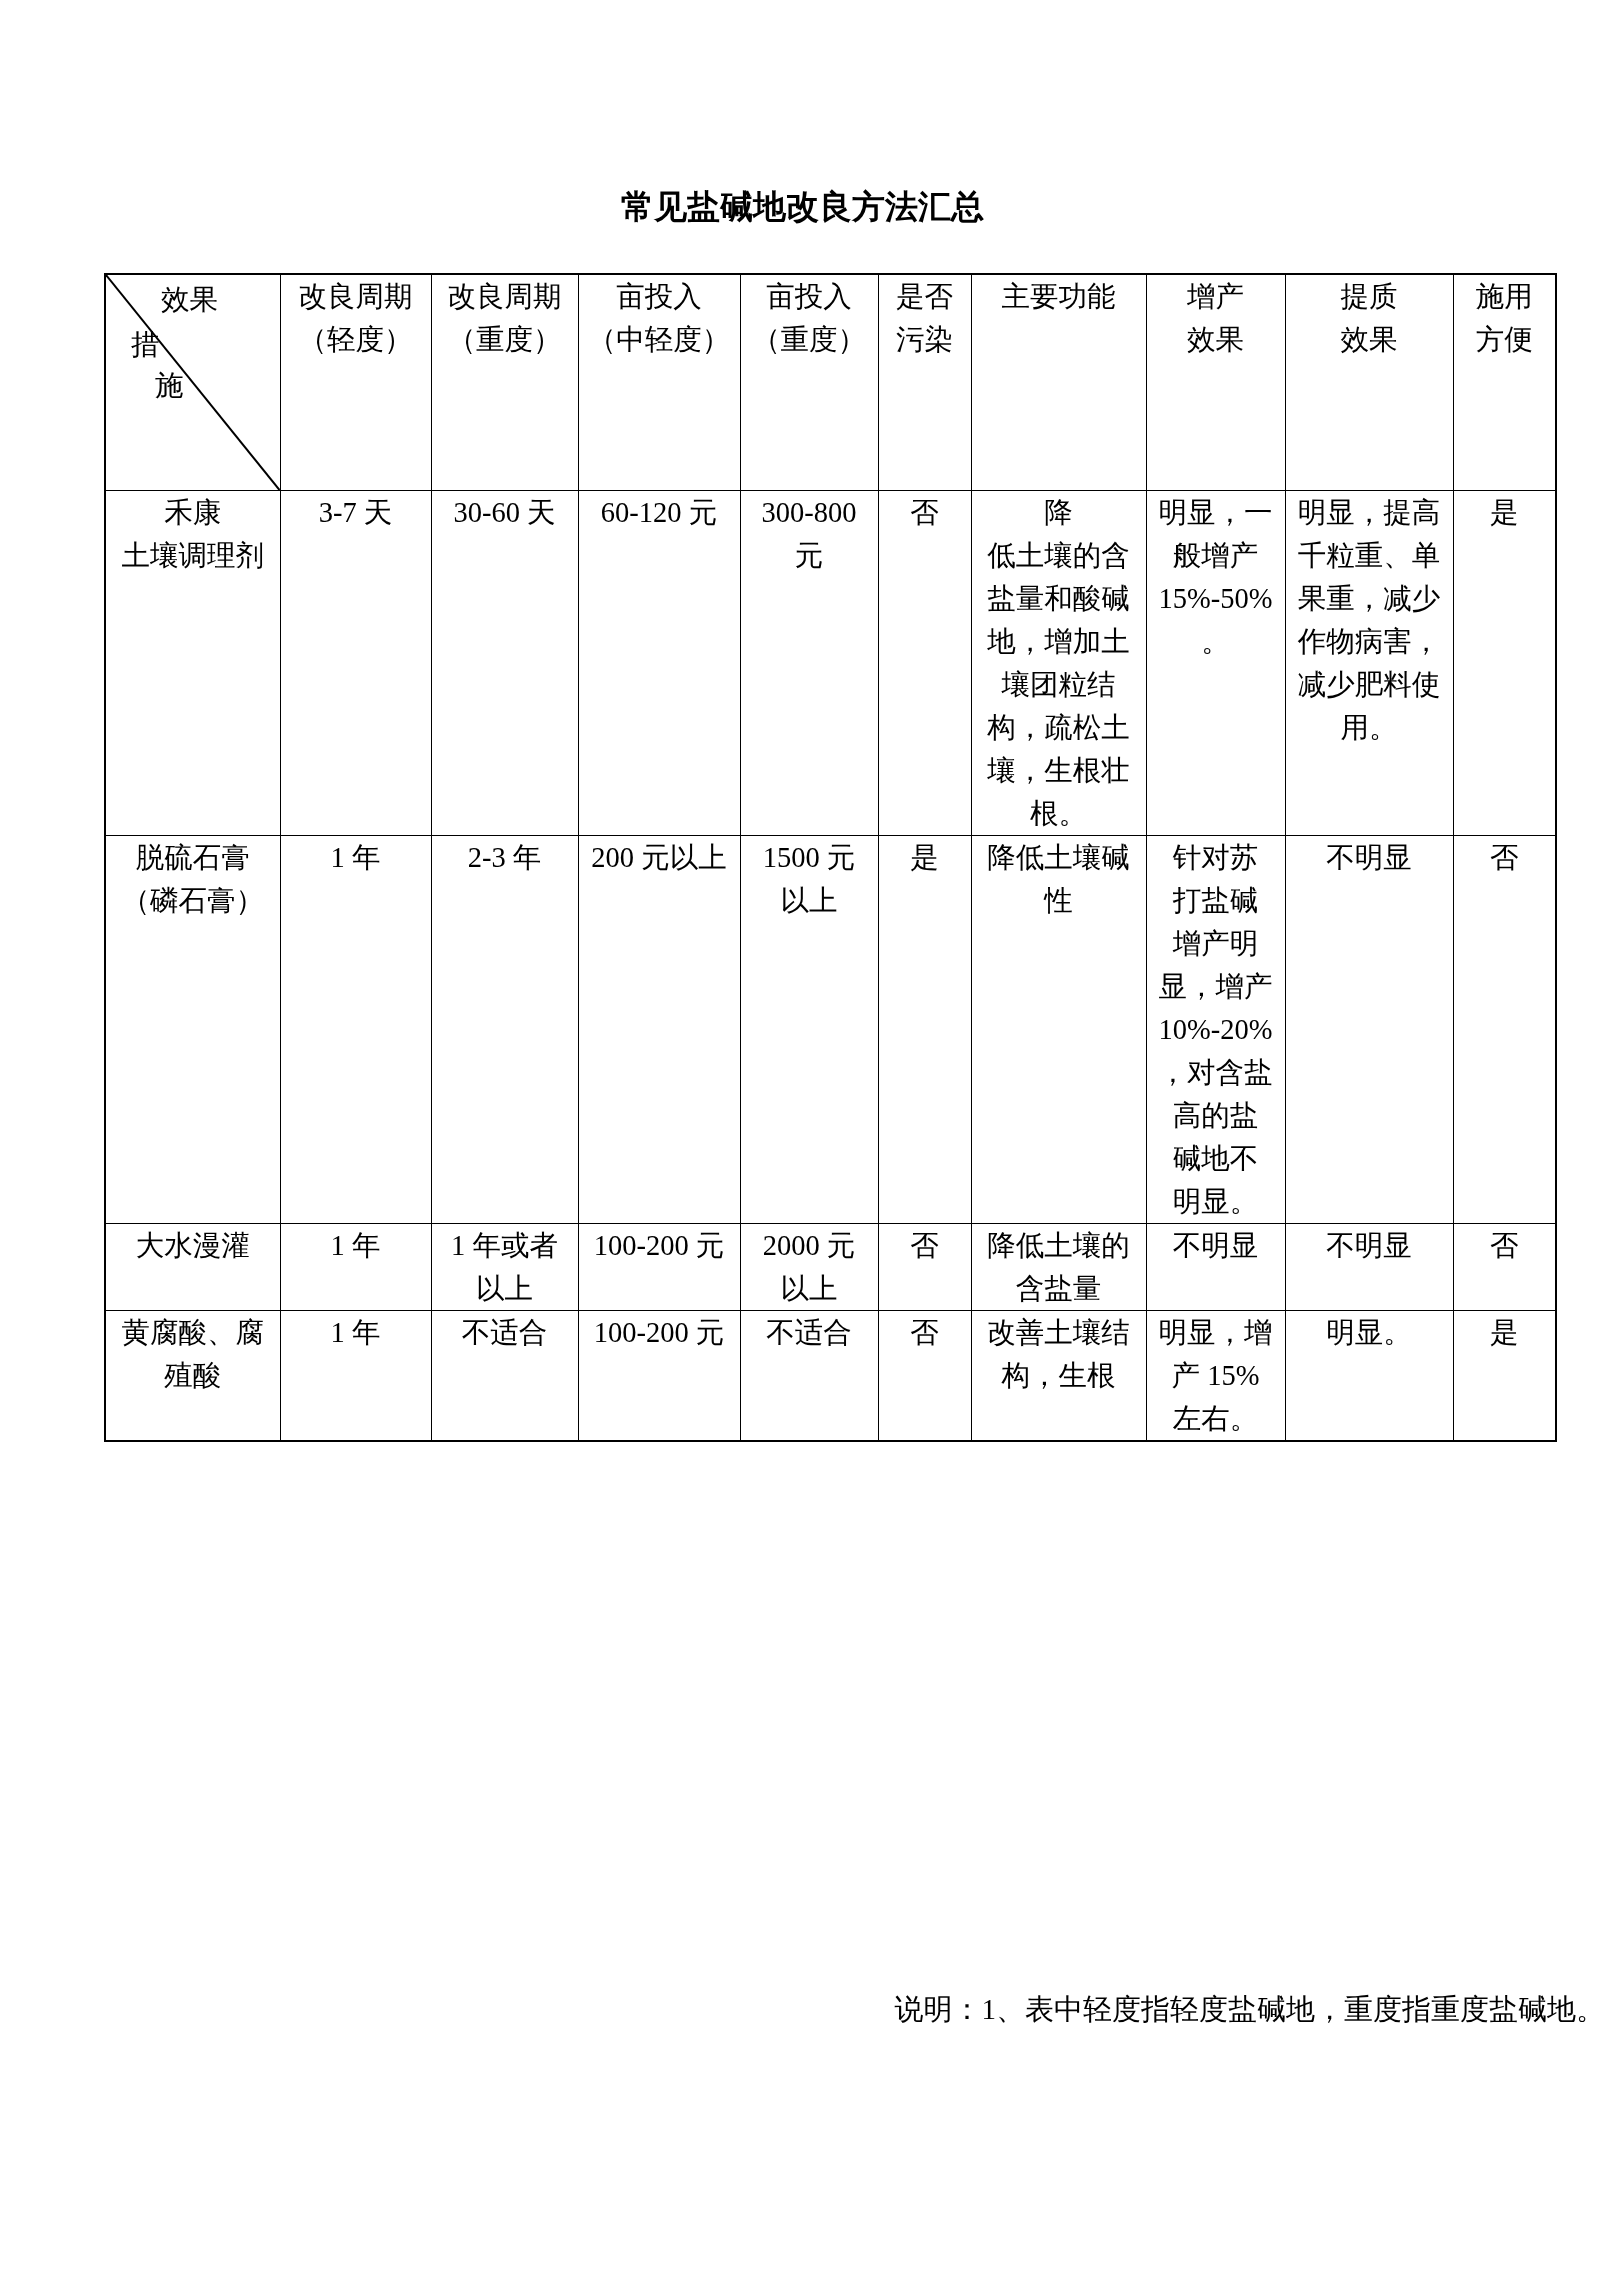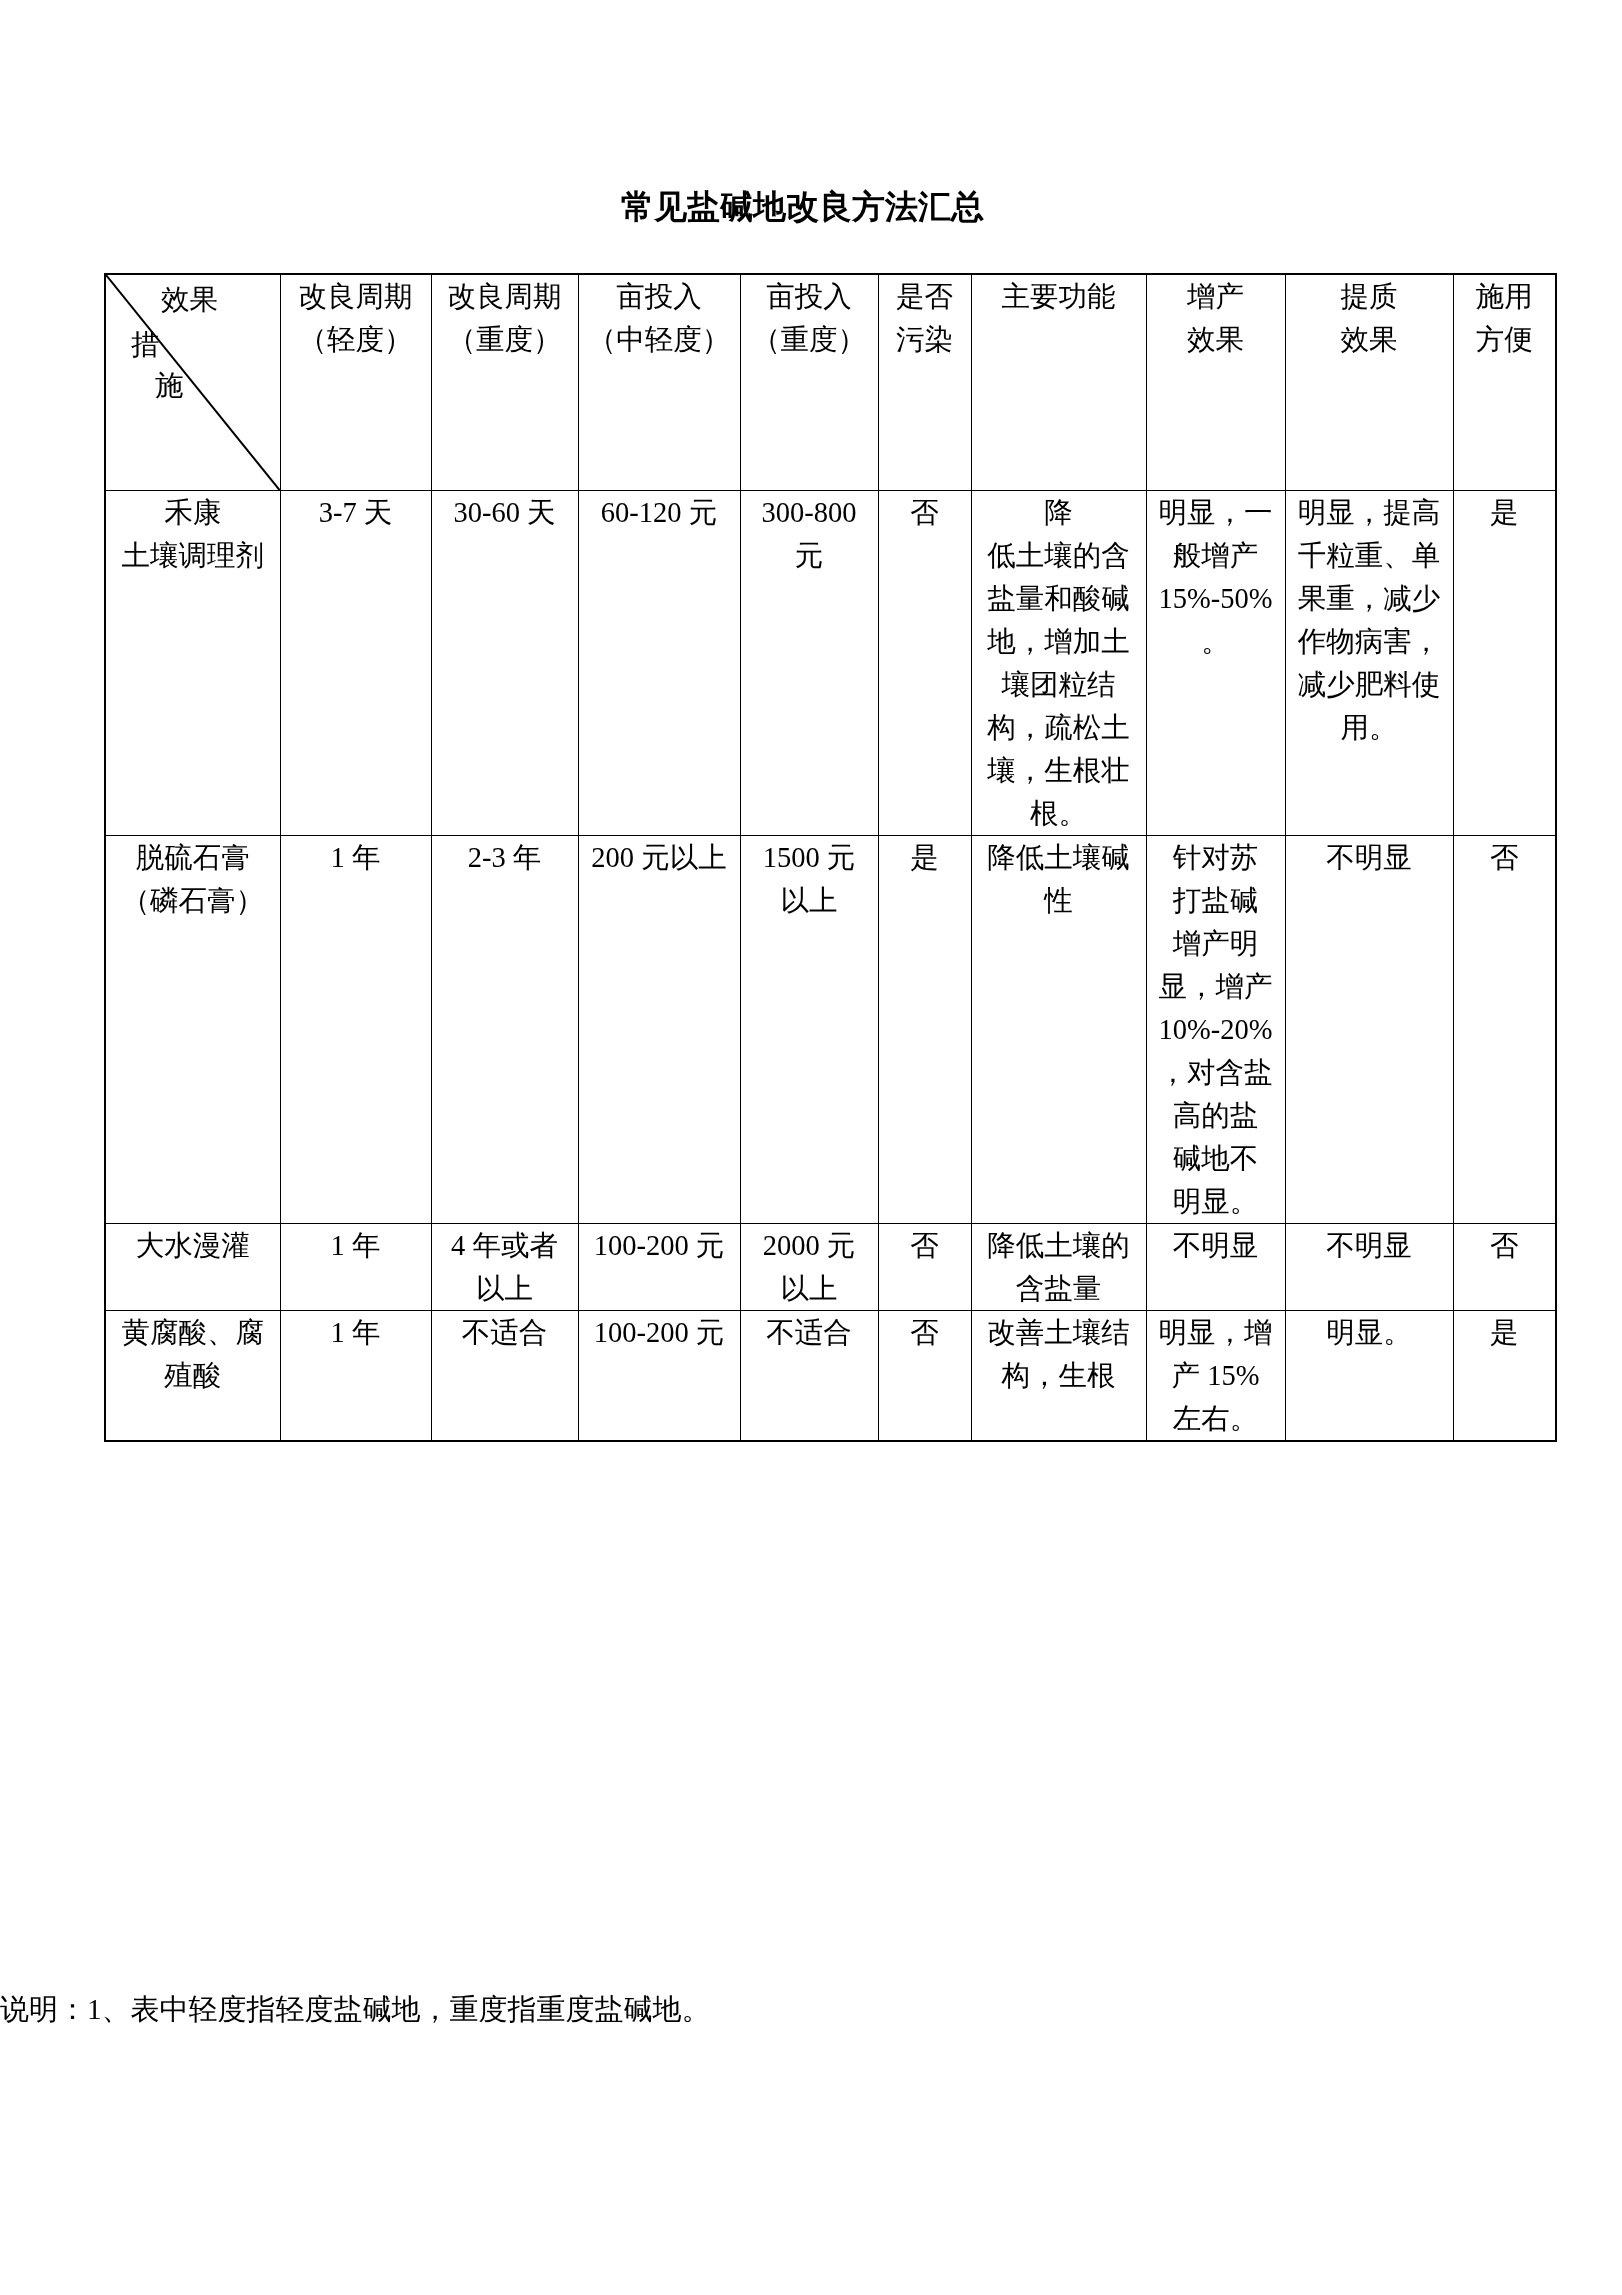--- a/index.html
+++ b/index.html
@@ -33,21 +33,21 @@
     box-sizing:border-box;
     overflow:hidden;
   }
   td.corner{position:relative;padding:0;}
   td.corner svg{position:absolute;left:0;top:0;width:100%;height:100%;display:block;}
   td.corner .eff{position:absolute;left:55px;top:3.2px;white-space:nowrap;}
   td.corner .m1{position:absolute;left:25px;top:48px;white-space:nowrap;}
   td.corner .m2{position:absolute;left:49px;top:89px;white-space:nowrap;}
   .notes{
     position:absolute;left:0;top:1986px;width:100%;
-    text-align:left;
+    text-align:right;
     font-size:29px;line-height:46px;
   }
 </style>
 </head>
 <body>
 
 <div class="page">
 
   <h1 class="title">常见盐碱地改良方法汇总</h1>
 
@@ -145,21 +145,21 @@
 碱地不
 明显。</td>
       <td>不明显</td>
       <td>否</td>
     </tr>
 
 
     <tr style="height:86px">
       <td>大水漫灌</td>
       <td>1 年</td>
-      <td>4 年或者
+      <td>1 年或者
 以上</td>
       <td>100-200 元</td>
       <td>2000 元
 以上</td>
       <td>否</td>
       <td>降低土壤的
 含盐量</td>
       <td>不明显</td>
       <td>不明显</td>
       <td>否</td>

